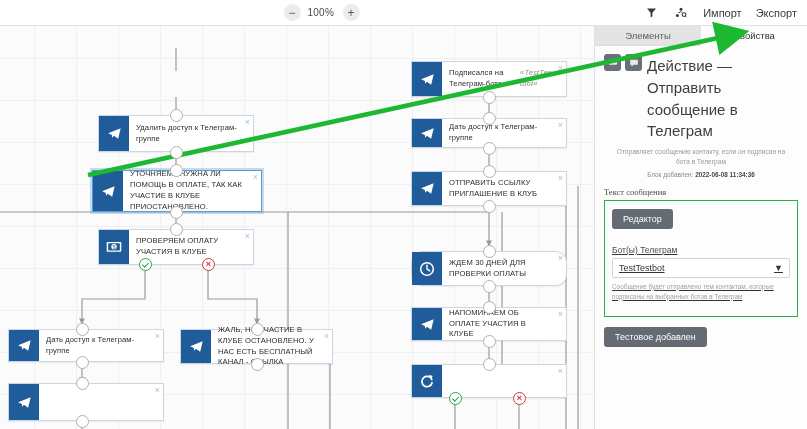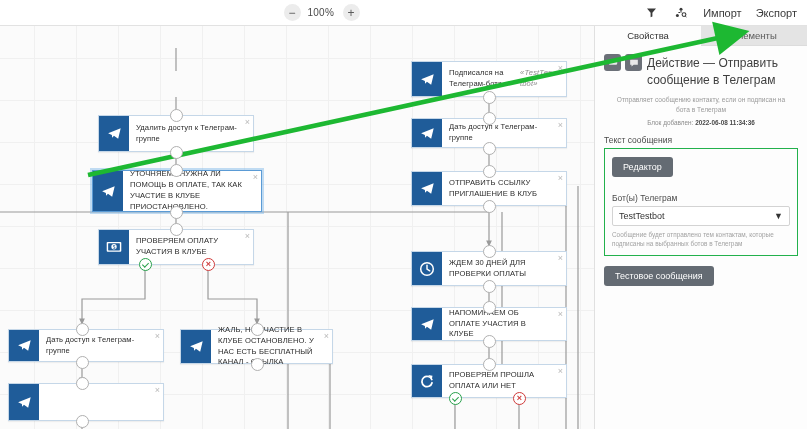--- a/index.html
+++ b/index.html
@@ -94,33 +94,34 @@
   .ptab.active{background:#fdfdfd;color:#333;border-bottom:1px solid transparent;}
   .panel-inner{padding:7px 9px 0 9px;}
   .blk-head{display:flex;align-items:flex-start;gap:5px;}
   .blk-icons{display:flex;gap:4px;padding-top:1px;}
   .blk-sq{
     width:17px;height:17px;border-radius:3px;background:#6b7078;
     display:flex;align-items:center;justify-content:center;color:#e8e8e8;
   }
   .blk-sq svg{display:block;}
   .blk-title{
-    flex:1;font-size:12px;color:#3f3f3f;line-height:1.45;padding-top:2px;
+    flex:1;font-size:15px;color:#3f3f3f;line-height:1.45;padding-top:2px;
   }
   .blk-desc{
     font-size:6.6px;color:#9a9a9a;text-align:center;line-height:1.5;
     margin-top:5px;padding:0 6px;
   }
   .blk-id{font-size:8px;color:#555;text-align:center;margin-top:4px;}
   .blk-added{font-size:6.4px;color:#8c8c8c;text-align:center;margin-top:4px;}
   .blk-added b{color:#4a4a4a;font-weight:bold;}
-  .sec-label{font-size:8.5px;color:#4a4a4a;margin-top:9px;}
+  .sec-label{font-size:8.5px;color:#4a4a4a;margin-top:9px;font-family:Liberation Serif, serif;}
   .hl-box{
-    border:1.5px solid #22b14c;padding:7px 7px 6px 7px;margin-top:3px;
+    border:1.5px solid #22b14c;padding:7px 7px 14px 7px;margin-top:3px;
     box-sizing:border-box;
+    text-decoration:underline;
   }
   .gbtn{
     display:inline-block;background:#646b73;color:#fff;font-size:9px;
     padding:5px 11px;border-radius:3px;border:none;cursor:pointer;
     font-family:inherit;
   }
   .fld-label{font-size:8.5px;color:#4a4a4a;margin-top:16px;}
   .select-box{
     margin-top:3px;height:20px;background:#fff;border:1px solid #d3d3d3;
     border-radius:2px;display:flex;align-items:center;justify-content:space-between;
@@ -313,21 +314,21 @@
         <svg width="15" height="15" viewBox="0 0 16 16">
             <path d="M1.2 7.6 14.6 2.3 11.9 13.6 7.4 10.3 5.5 12.6 5.2 9.6z" fill="#ffffff"></path>
           </svg>
       </div>
       <div class="node-body">ОТПРАВИТЬ ССЫЛКУ ПРИГЛАШЕНИЕ В КЛУБ</div>
       <div class="node-x">×</div>
     </div>
     <div class="port" style="left:483px;top:139px;"></div>
     <div class="port" style="left:483px;top:174px;"></div>
 
-    <div class="node" style="left:411px;top:225px;width:156px;height:35px;">
+    <div class="node" style="left:411px;top:225px;width:156px;height:35px;border-radius:11px;">
       <div class="node-ico">
         <svg width="16" height="16" viewBox="0 0 18 18">
           <circle cx="9" cy="9" r="7.1" fill="none" stroke="#ffffff" stroke-width="1.7"></circle>
           <path d="M9 4.6V9l3.1 2" stroke="#ffffff" stroke-width="1.6" fill="none" stroke-linecap="round"></path>
         </svg>
       </div>
       <div class="node-body">ЖДЕМ 30 ДНЕЙ ДЛЯ ПРОВЕРКИ ОПЛАТЫ</div>
       <div class="node-x">×</div>
     </div>
     <div class="port" style="left:483px;top:219px;"></div>
@@ -345,32 +346,31 @@
     <div class="port" style="left:483px;top:275px;"></div>
     <div class="port" style="left:483px;top:309px;"></div>
 
     <div class="node" style="left:411px;top:338px;width:156px;height:34px;">
       <div class="node-ico">
         <svg width="16" height="16" viewBox="0 0 18 18">
           <path d="M14.4 7.3A5.8 5.8 0 1 0 14.7 11" fill="none" stroke="#ffffff" stroke-width="2" stroke-linecap="round"></path>
           <path d="M10.4 2.2 15.2 3.1 14.3 7.7z" fill="#ffffff"></path>
         </svg>
       </div>
-      <div class="node-body">ПРОВЕРЯЕМ ПРОШЛА ОПЛАТА ИЛИ НЕТ</div>
       <div class="node-x">×</div>
     </div>
     <div class="port" style="left:483px;top:332px;"></div>
     <div class="port ok" style="left:449px;top:366px;"></div>
     <div class="port no" style="left:513px;top:366px;"></div>
   </div>
 
   <div class="panel">
     <div class="panel-tabs">
+      <div class="ptab">Элементы</div>
       <div class="ptab active">Свойства</div>
-      <div class="ptab">Элементы</div>
     </div>
 
     <div class="panel-inner">
 
       <div class="blk-head">
         <div class="blk-icons">
           <div class="blk-sq">
             <svg width="10" height="10" viewBox="0 0 12 12">
                 <rect x="1" y="4" width="10" height="4" rx="1" fill="#e8e8e8"></rect>
               </svg>
@@ -397,21 +397,21 @@
 
         <div class="fld-label">Бот(ы) Телеграм</div>
         <div class="select-box">
           <span>TestTestbot</span>
           <span class="caret">▼</span>
         </div>
         <div class="hint">Сообщение будет отправлено тем контактам, которые подписаны на выбранных ботов в Телеграм</div>
       </div>
 
       <div class="test-btn-wrap">
-        <button class="gbtn">Тестовое сообщения</button>
+        <button class="gbtn">Тестовое добавлен</button>
       </div>
     </div>
   </div>
 
   <svg style="position:absolute;left:0;top:0;width:807px;height:429px;pointer-events:none;">
     <defs>
       <marker id="gah" markerWidth="9" markerHeight="9" refX="3" refY="4.5" orient="auto">
         <path d="M0.5,0.8 L8,4.5 L0.5,8.2 z" fill="#1db832"></path>
       </marker>
     </defs>

